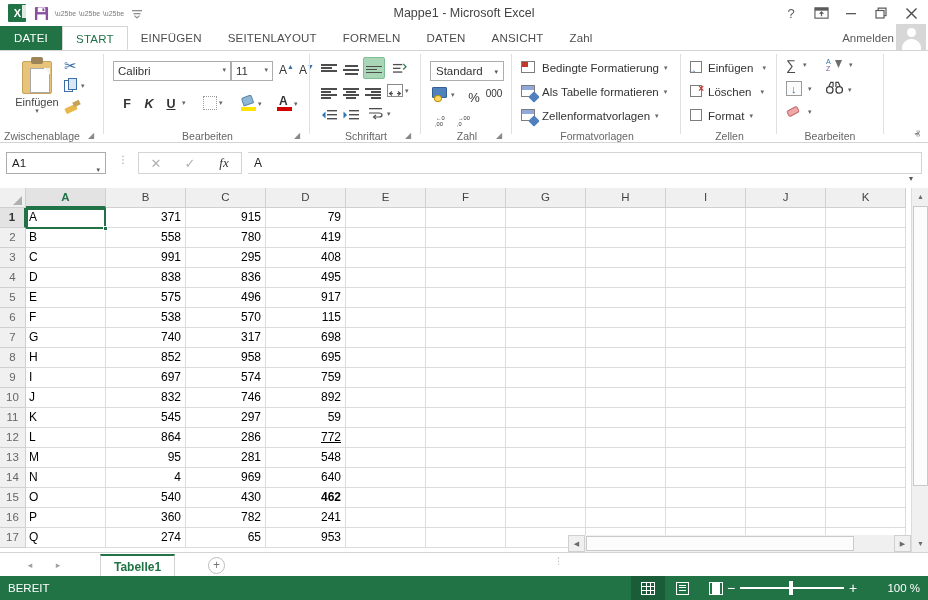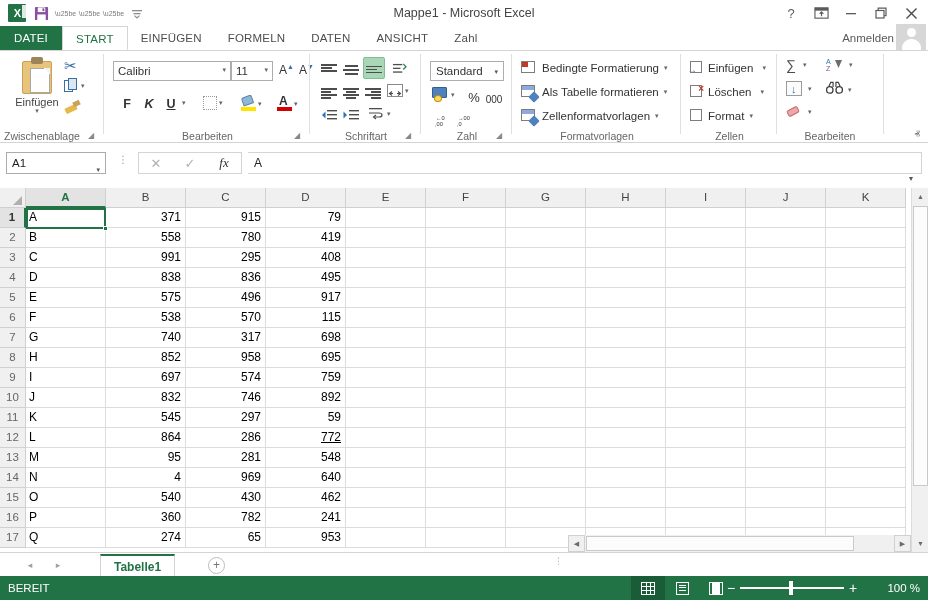--- a/index.html
+++ b/index.html
@@ -371,20 +371,21 @@
           </svg>
       </div>
     </div>
   </div>
 
   <div class="tabstrip">
     <div class="tabs">
       <div class="tab file">DATEI</div>
       <div class="tab active">START</div>
       <div class="tab">EINFÜGEN</div>
+      <div class="tab">SEITENLAYOUT</div>
       <div class="tab">FORMELN</div>
       <div class="tab">DATEN</div>
       <div class="tab">ANSICHT</div>
       <div class="tab">Zahl</div>
     </div>
     <div class="signin">Anmelden</div>
   </div>
   <div class="avatar">
     <div class="head"></div>
       <div class="body"></div>
@@ -566,21 +567,21 @@
         <span class="ddc" style="position:absolute;right:5px;top:6px;font-size:7px;color:#555;">▾</span>
       </div>
       <div class="small-btn" style="left:10px;top:36px;">
         <span class="acctic">
             <span class="n"></span>
             <span class="c"></span>
           </span>
         <span class="mini-caret">▾</span>
       </div>
       <div class="fmtbtn" style="left:44px;top:36px;width:16px;font-size:13px;">%</div>
-      <div class="fmtbtn" style="left:62px;top:38px;width:20px;font-size:10px;">000</div>
+      <div class="fmtbtn" style="left:62px;top:32px;width:20px;font-size:10px;">000</div>
       <div class="fmtbtn" style="left:10px;top:58px;width:20px;">
         <svg width="17" height="14" viewBox="0 0 18 14">
             <text x="2" y="7" font-size="6" fill="#333" font-family="Liberation Sans">←0</text>
             <text x="1" y="13" font-size="6" fill="#333" font-family="Liberation Sans">,00</text>
           </svg>
       </div>
       <div class="fmtbtn" style="left:32px;top:58px;width:20px;">
         <svg width="17" height="14" viewBox="0 0 18 14">
             <text x="2" y="7" font-size="6" fill="#333" font-family="Liberation Sans">→00</text>
             <text x="1" y="13" font-size="6" fill="#333" font-family="Liberation Sans">,0</text>
@@ -922,21 +923,21 @@
           <div class="cell txt" style="width: 80px;"></div>
           <div class="cell txt" style="width: 80px;"></div>
           <div class="cell txt" style="width: 80px;"></div>
           <div class="cell txt" style="width: 80px;"></div>
           <div class="cell txt" style="width: 80px;"></div>
         </div>
         <div class="crow">
           <div class="cell txt" style="width: 80px;">O</div>
           <div class="cell num" style="width: 80px;">540</div>
           <div class="cell num" style="width: 80px;">430</div>
-          <div class="cell num" style="width: 80px;">462</div>
+          <div class="cell num" style="width: 80px; font-weight: bold;">462</div>
           <div class="cell txt" style="width: 80px;"></div>
           <div class="cell txt" style="width: 80px;"></div>
           <div class="cell txt" style="width: 80px;"></div>
           <div class="cell txt" style="width: 80px;"></div>
           <div class="cell txt" style="width: 80px;"></div>
           <div class="cell txt" style="width: 80px;"></div>
           <div class="cell txt" style="width: 80px;"></div>
         </div>
         <div class="crow">
           <div class="cell txt" style="width: 80px;">P</div>

